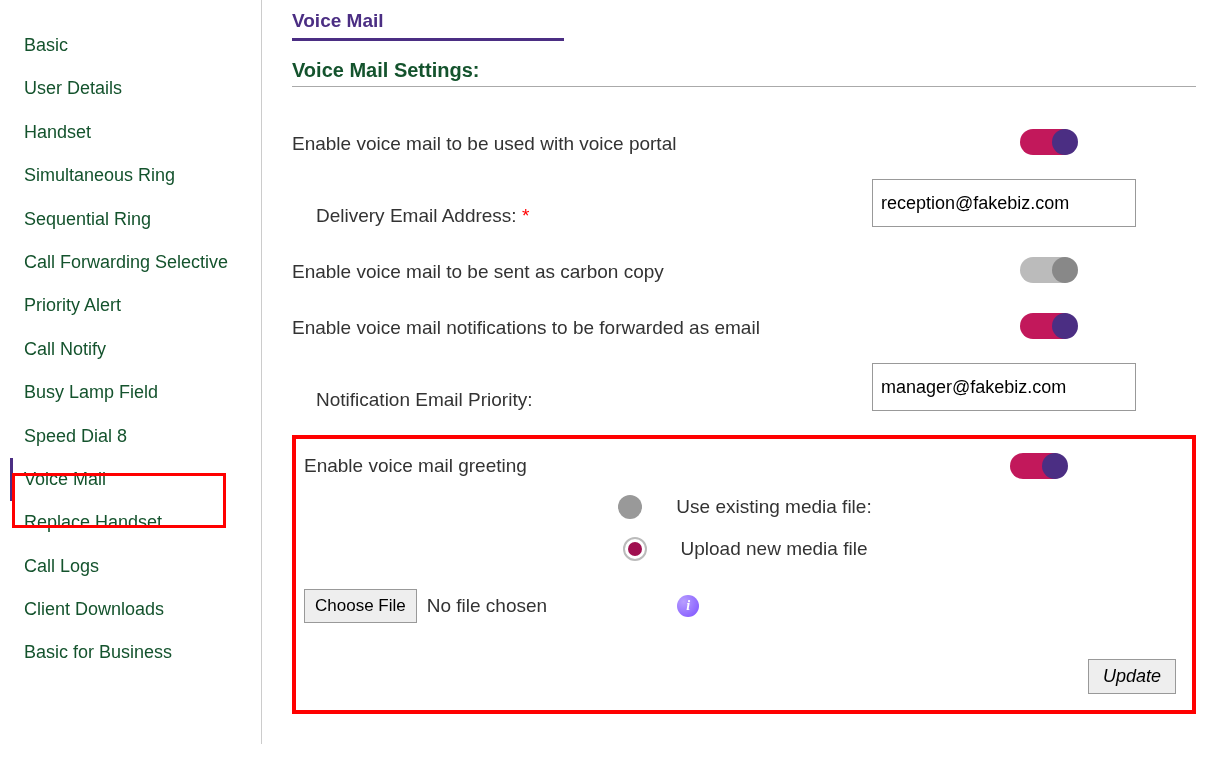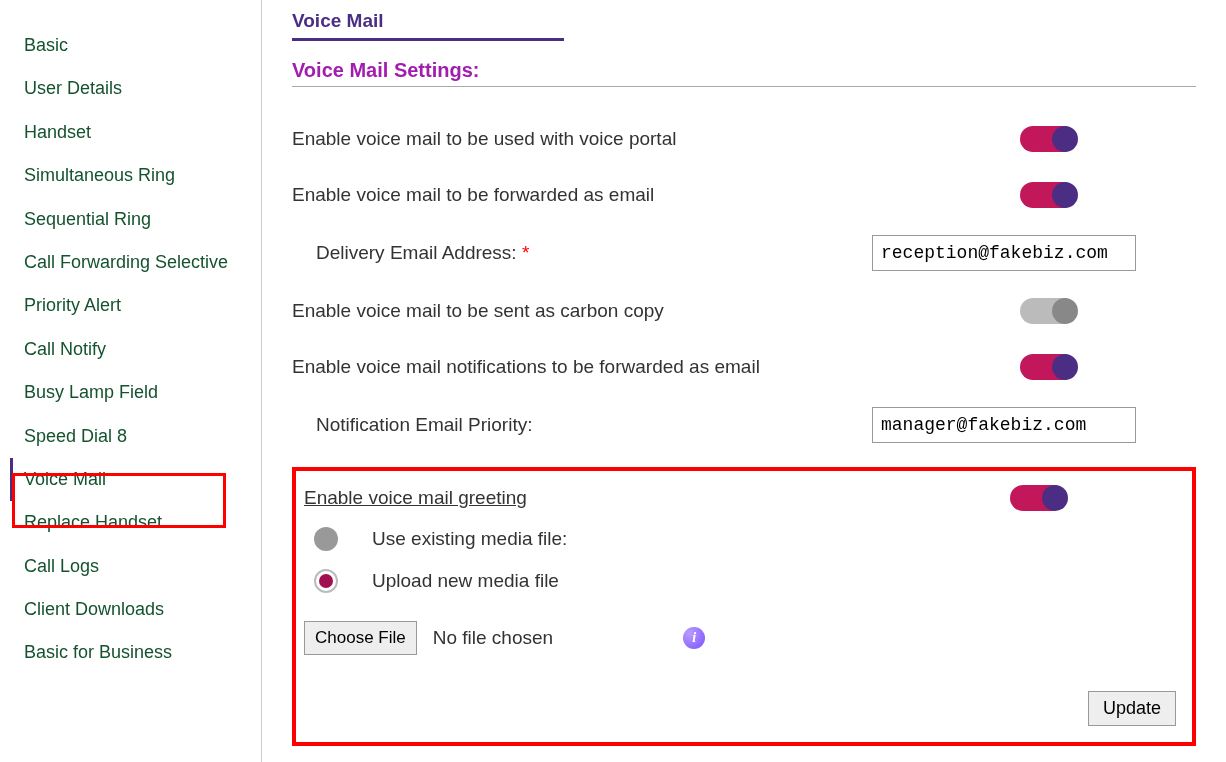--- a/index.html
+++ b/index.html
@@ -50,28 +50,28 @@
       font-size: 19px;
       display: inline-block;
       border-bottom: 3px solid #4b2e83;
       padding-bottom: 6px;
       padding-right: 180px;
       margin-bottom: 18px;
     }
     .section-header {
       font-weight: bold;
       font-size: 20px;
-      color: #a21caf;
+      color: #14532d;
       border-bottom: 1px solid #aaa;
       padding-bottom: 4px;
       margin-bottom: 36px;
     }
     .setting-row {
       display: flex;
-      align-items: center;
+      align-items: flex-end;
       margin-bottom: 24px;
       min-height: 32px;
     }
     .setting-label {
       flex: 1;
       font-size: 19px;
       color: #333;
     }
     .setting-label.sub {
       padding-left: 24px;
@@ -91,45 +91,45 @@
       width: 26px;
       height: 26px;
       border-radius: 50%;
       position: absolute;
       top: 0;
     }
     .toggle.on .knob { background: #4b2e83; right: -2px; }
     .toggle.off .knob { background: #888; right: -2px; }
     .text-input {
       width: 264px;
-      height: 36px;
+      height: 48px;
       border: 1px solid #999;
       padding: 4px 8px;
       font-size: 18px;
       margin-right: 60px;
-      font-family: Liberation Mono, monospace;
     }
     .greeting-box {
       border: 4px solid red;
       padding: 14px 16px 16px 8px;
       margin-top: 24px;
       position: relative;
     }
     .greeting-row {
       display: flex;
       align-items: center;
       margin-bottom: 16px;
     }
-    .greeting-row .setting-label { flex: 1; text-decoration: underline; }
+    .greeting-row .setting-label { flex: 1; }
     .radio-group { margin: 16px 0 28px 10px; }
     .radio-row {
       display: flex;
       align-items: center;
       margin-bottom: 18px;
       cursor: pointer;
+      justify-content: center;
     }
     .radio {
       width: 24px;
       height: 24px;
       border-radius: 50%;
       margin-right: 34px;
       position: relative;
     }
     .radio.unselected { background: #999; }
     .radio.selected {
@@ -151,21 +151,21 @@
       display: flex;
       align-items: center;
       margin-bottom: 36px;
     }
     .choose-file-btn {
       background: #eee;
       border: 1px solid #999;
       padding: 6px 10px;
       font-size: 17px;
       cursor: pointer;
-      margin-right: 16px;
+      margin-right: 10px;
     }
     .file-status {
       font-size: 19px;
       color: #333;
       margin-right: 130px;
     }
     .info-icon {
       width: 22px;
       height: 22px;
       border-radius: 50%;
@@ -179,20 +179,21 @@
       font-family: Georgia, serif;
       font-style: italic;
     }
     .update-row { text-align: right; }
     .update-btn {
       background: #eee;
       border: 1px solid #999;
       padding: 6px 14px;
       font-size: 18px;
       cursor: pointer;
+      font-style: italic;
     }
   </style>
 </head>
 <body>
 
 <div class="container">
   <nav class="sidebar">
     <div class="sidebar-item">Basic</div>
     <div class="sidebar-item">User Details</div>
     <div class="sidebar-item">Handset</div>
@@ -216,26 +217,20 @@
     <div class="page-title">Voice Mail</div>
     <div class="section-header">Voice Mail Settings:</div>
 
     <div class="setting-row">
       <div class="setting-label">Enable voice mail to be used with voice portal</div>
       <div class="toggle on">
           <div class="knob"></div>
         </div>
     </div>
 
-    <div class="setting-row">
-      <div class="setting-label">Enable voice mail to be forwarded as email</div>
-      <div class="toggle on">
-          <div class="knob"></div>
-        </div>
-    </div>
 
     <div class="setting-row">
       <div class="setting-label sub">
         <span>Delivery Email Address:</span><span class="required"> *</span>
       </div>
       <input class="text-input" type="text" value="reception@fakebiz.com" style="">
     </div>
 
     <div class="setting-row">
       <div class="setting-label">Enable voice mail to be sent as carbon copy</div>

